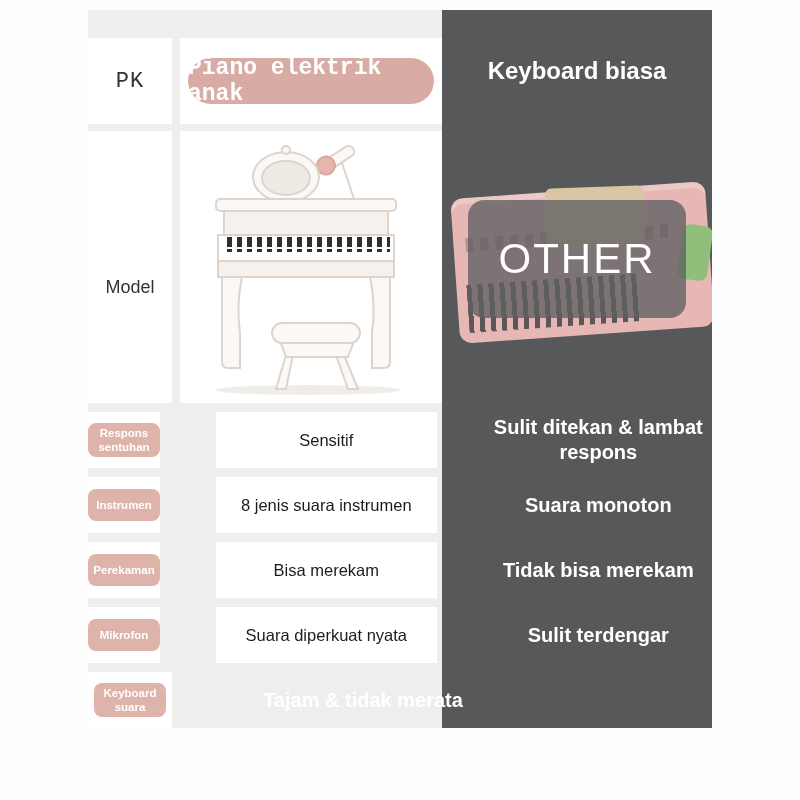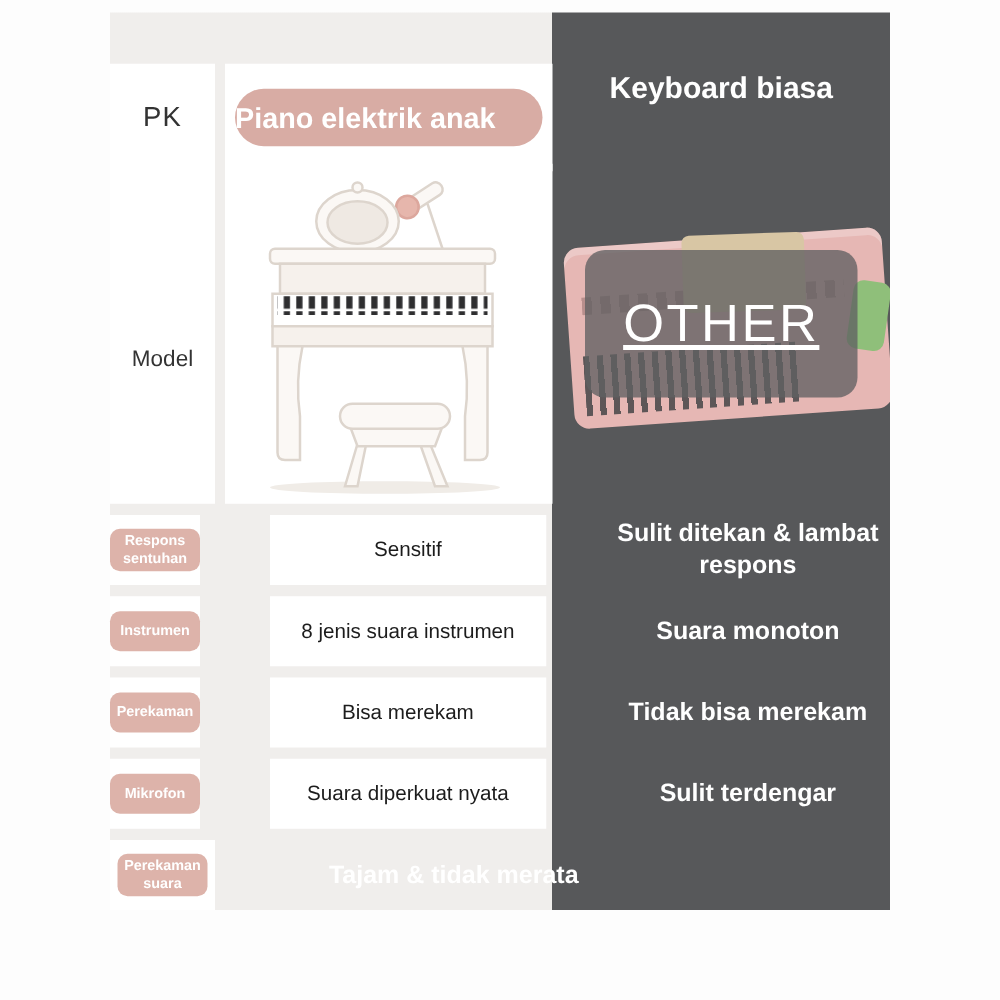--- a/index.html
+++ b/index.html
@@ -29,21 +29,21 @@
   .cell-mid{
     width:262px;background:#fff;
     display:flex;align-items:center;justify-content:center;box-sizing:border-box;
   }
   .cell-right{
     width:270px;display:flex;align-items:center;justify-content:center;
     text-align:center;color:#fff;box-sizing:border-box;
   }
   
   .row-header{height:112px;}
-  .row-header .cell-label,.row-header .cell-mid{margin-top:41px;height:86px;}
+  .row-header .cell-label,.row-header .cell-mid{margin-top:28px;height:86px;font-family:Liberation Mono, monospace;}
   .row-header .cell-right{padding-top:9px;}
   .pk{font-size:22px;color:#333;letter-spacing:1px;}
   .pill{
     background:var(--pink);color:#fff;font-weight:bold;font-size:23px;
     width:246px;height:46px;border-radius:24px;
     display:flex;align-items:center;justify-content:flex-start;
   }
   .competitor-title{font-size:24px;font-weight:600;}
   
   .row-model{height:272px;}
@@ -67,21 +67,21 @@
     position:absolute;left:104px;top:56px;width:98px;height:62px;
     background:#d8c6a4;border-radius:6px;transform:rotate(-2deg);
   }
   .toy{
     position:absolute;left:238px;top:94px;width:30px;height:55px;
     background:#8fbf7a;border-radius:8px;transform:rotate(8deg);
   }
   .other-overlay{
     position:absolute;left:26px;top:69px;width:218px;height:118px;
     background:rgba(96,96,98,.78);border-radius:16px;
-    display:flex;align-items:center;justify-content:center;text-decoration:underline;
+    display:flex;align-items:center;justify-content:center;
   }
   .other-label{
     color:#fff;font-size:42px;letter-spacing:2px;font-weight:400;
   }
   
   .row-data{height:56px;gap:48px;}
   .badge{
     background:var(--badge-pink);color:#fff;font-weight:bold;
     font-size:11.5px;line-height:1.25;text-align:center;
     border-radius:8px;width:72px;min-height:32px;box-sizing:border-box;
@@ -214,21 +214,21 @@
     <div class="cell-mid">
       <span class="mid-text">Suara diperkuat nyata</span>
     </div>
     <div class="cell-right">
       <span class="right-text">Sulit terdengar</span>
     </div>
   </div>
 
   <div class="row row-data">
     <div class="cell-label">
-      <div class="badge">Perekaman suara</div>
+      <div class="badge">Keyboard suara</div>
     </div>
     <div class="cell-right">
       <span class="right-text">Tajam &amp; tidak merata</span>
     </div>
   </div>
 
 
 </div>
 
 </body></html>

